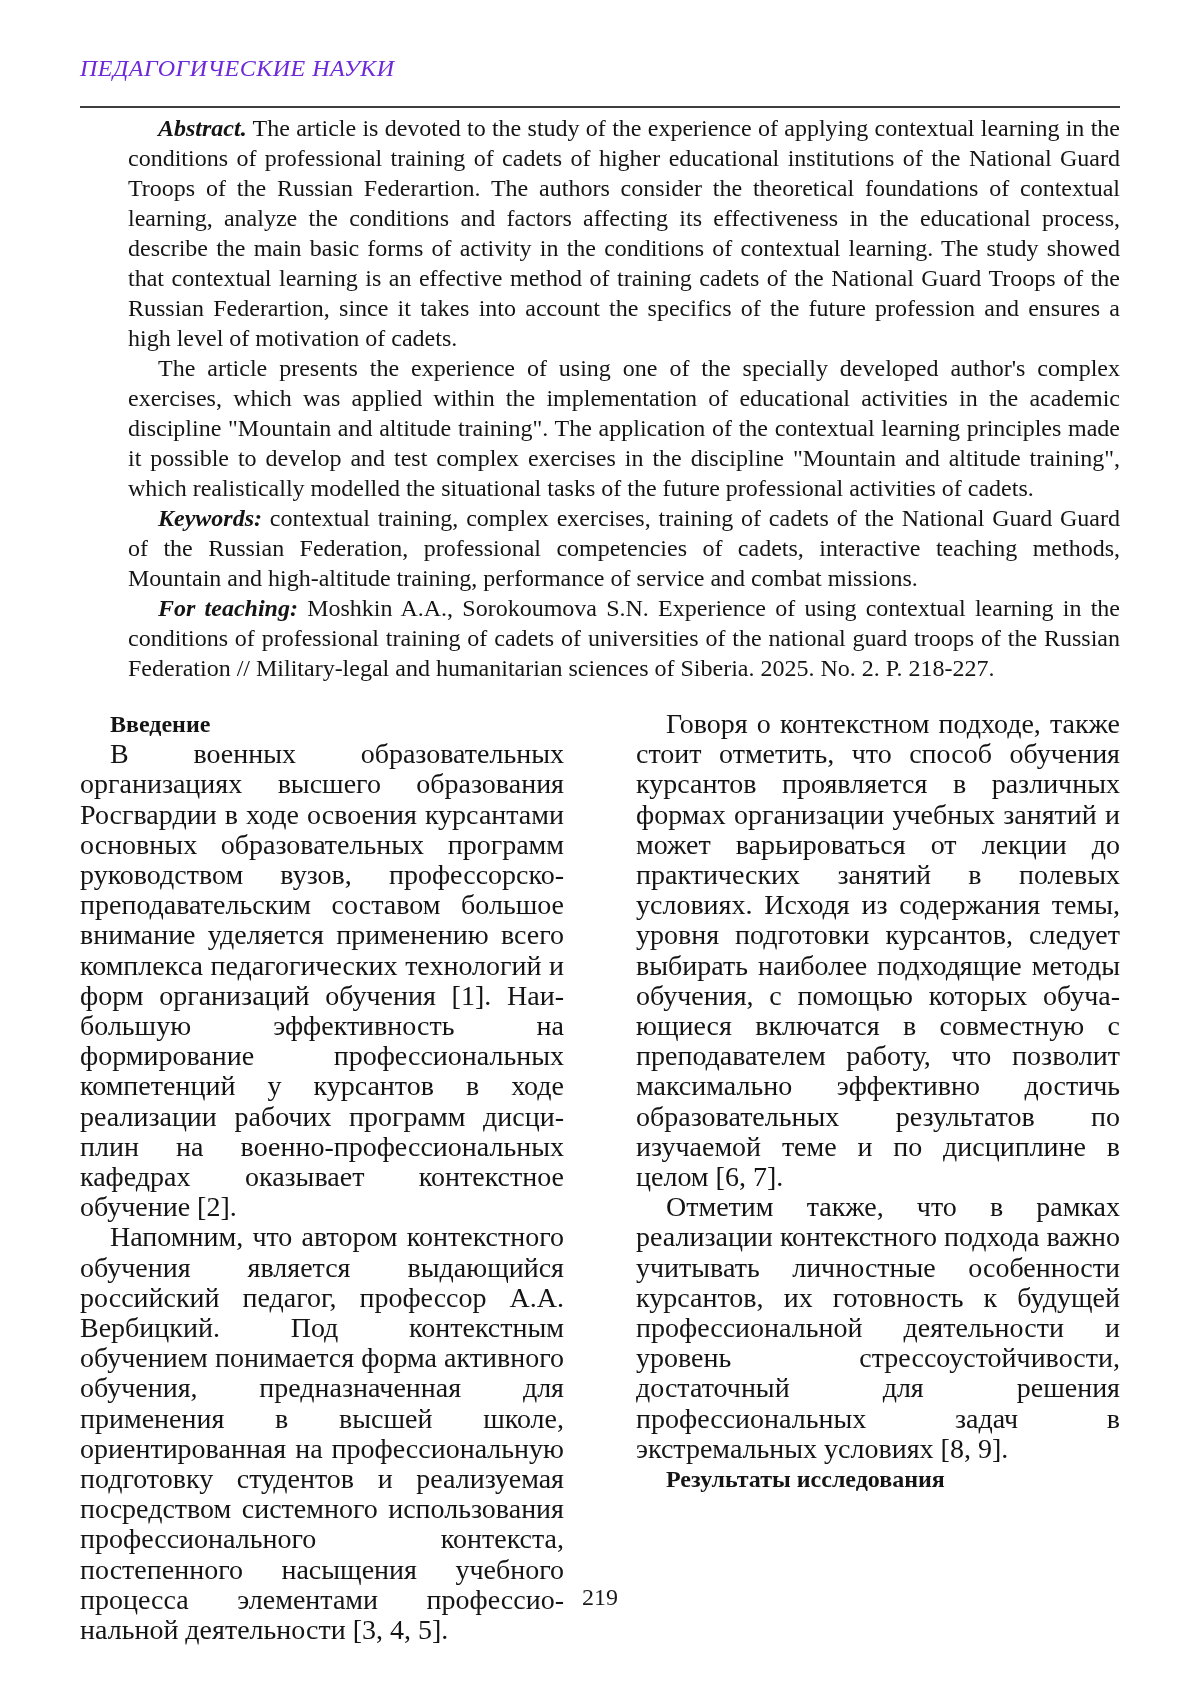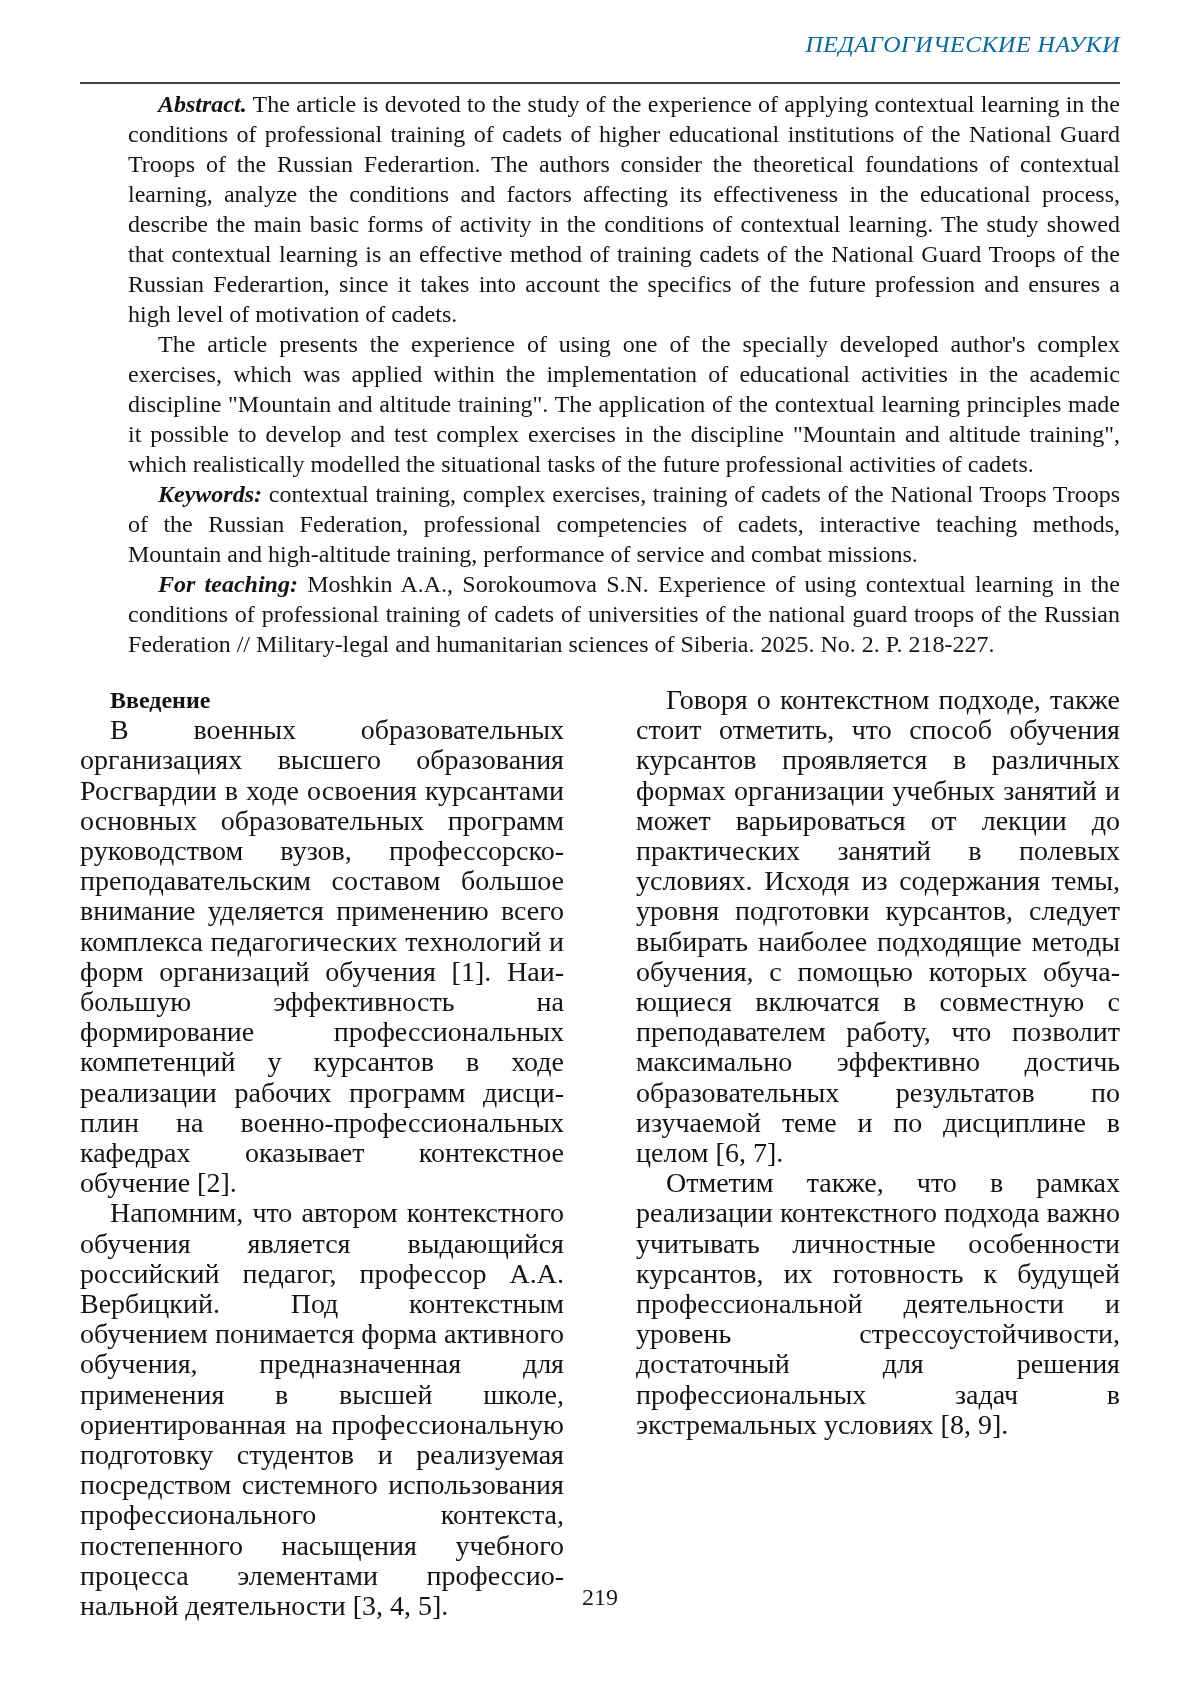--- a/index.html
+++ b/index.html
@@ -13,26 +13,26 @@
     height: 1697px;
     margin: 0 auto;
     background: #ffffff;
     box-sizing: border-box;
     padding: 0 80px;
     overflow: hidden;
     font-family: "Liberation Serif", "DejaVu Serif", serif;
     color: #141414;
   }
   .journal-header {
-    padding-top: 28px;
-    text-align: right;
+    padding-top: 52px;
+    text-align: left;
     font-style: italic;
     font-size: 24px;
     line-height: 32px;
-    color: #0369a1;
+    color: #6d28d9;
     letter-spacing: 0.5px;
   }
   .rule {
     margin-top: 22px;
     border-top: 2.5px solid #3f3f3f;
     height: 0;
   }
   .front {
     margin-top: 5px;
     margin-left: 48px;
@@ -87,35 +87,36 @@
 
   <div class="journal-header">ПЕДАГОГИЧЕСКИЕ НАУКИ</div>
 
   <div class="rule"></div>
 
   <div class="front">
     <p><span class="lead">Abstract.</span> <span>The article is devoted to the study of the experience of applying contextual learning in the conditions of professional training of cadets of higher educational institutions of the National Guard Troops of the Russian Federartion. The authors consider the theoretical foundations of contextual learning, analyze the conditions and factors affecting its effectiveness in the educational process, describe the main basic forms of activity in the conditions of contextual learning. The study showed that contextual learning is an effective method of training cadets of the National Guard Troops of the Russian Federartion, since it takes into account the specifics of the future profession and ensures a high level of motivation of cadets.</span></p>
 
     <p><span>The article presents the experience of using one of the specially developed author's complex exercises, which was applied within the implementation of educational activities in the academic discipline "Mountain and altitude training". The application of the contextual learning principles made it possible to develop and test complex exercises in the discipline "Mountain and altitude training", which realistically modelled the situational tasks of the future professional activities of cadets.</span></p>
 
-    <p><span class="lead">Keywords:</span> <span>contextual training, complex exercises, training of cadets of the National Troops Troops of the Russian Federation, professional competencies of cadets, interactive teaching methods, Mountain and high-altitude training, performance of service and combat missions.</span></p>
+    <p><span class="lead">Keywords:</span> <span>contextual training, complex exercises, training of cadets of the National Guard Guard of the Russian Federation, professional competencies of cadets, interactive teaching methods, Mountain and high-altitude training, performance of service and combat missions.</span></p>
 
     <p><span class="lead">For teaching:</span> <span>Moshkin A.A., Sorokoumova S.N.  Experience of using contextual learning in the conditions of professional training of cadets of universities of the national guard troops of the Russian Federation // Military-legal and humanitarian sciences of Siberia. 2025. No. 2. P. 218-227.</span></p>
   </div>
 
   <div class="columns">
 
     <div class="col">
       <div class="col-heading">Введение</div>
       <p>В военных образовательных организаци­ях высшего образования Росгвардии в ходе освоения курсантами основных образова­тельных программ руководством вузов, профессорско-преподавательским составом большое внимание уделяется применению всего комплекса педагогических техноло­гий и форм организаций обучения [1]. Наи­большую эффективность на формирование профессиональных компетенций у курсантов в ходе реализации рабочих программ дисци­плин на военно-профессиональных кафедрах оказывает контекстное обучение [2].</p>
       <p>Напомним, что автором контекстного обучения является выдающийся российский педагог, профессор А.А. Вербицкий. Под контекстным обучением понимается форма активного обучения, предназначенная для применения в высшей школе, ориентиро­ванная на профессиональную подготовку студентов и реализуемая посредством си­стемного использования профессионально­го контекста, постепенного насыщения учебного процесса элементами профессио­нальной деятельности [3, 4, 5].</p>
     </div>
 
     <div class="col">
       <p>Говоря о контекстном подходе, также стоит отметить, что способ обучения кур­сантов проявляется в различных формах ор­ганизации учебных занятий и может варьи­роваться от лекции до практических заня­тий в полевых условиях. Исходя из содер­жания темы, уровня подготовки курсантов, следует выбирать наиболее подходящие ме­тоды обучения, с помощью которых обуча­ющиеся включатся в совместную с препода­вателем работу, что позволит максимально эффективно достичь образовательных ре­зультатов по изучаемой теме и по дисци­плине в целом [6, 7].</p>
       <p>Отметим также, что в рамках реализации контекстного подхода важно учитывать личностные особенности курсантов, их го­товность к будущей профессиональной дея­тельности и уровень стрессоустойчивости, достаточный для решения профессиональ­ных задач в экстремальных условиях  [8, 9].</p>
+      <div class="col-heading">Результаты исследования</div>
     </div>
 
   </div>
 
   <div class="page-number">219</div>
 
 </div>
 
 </body></html>

